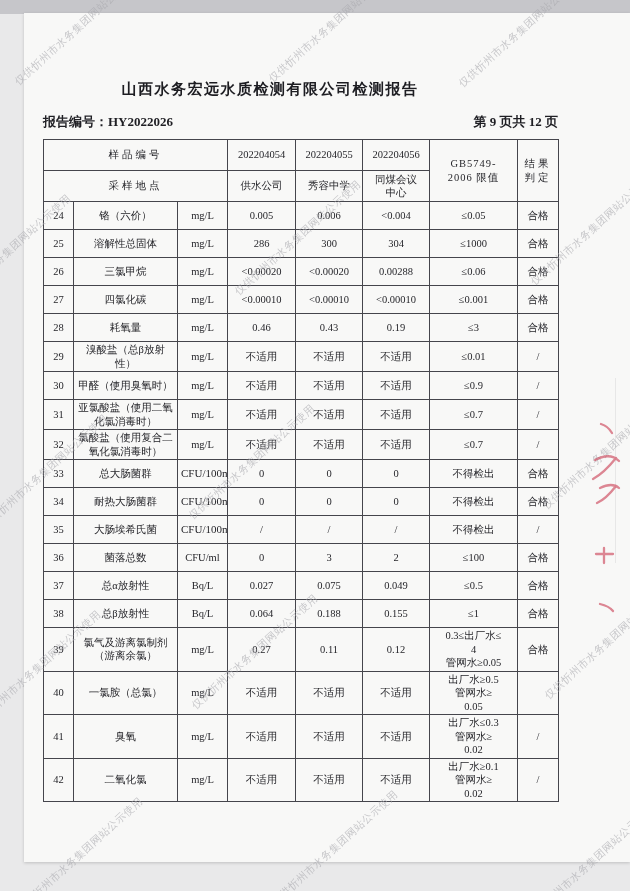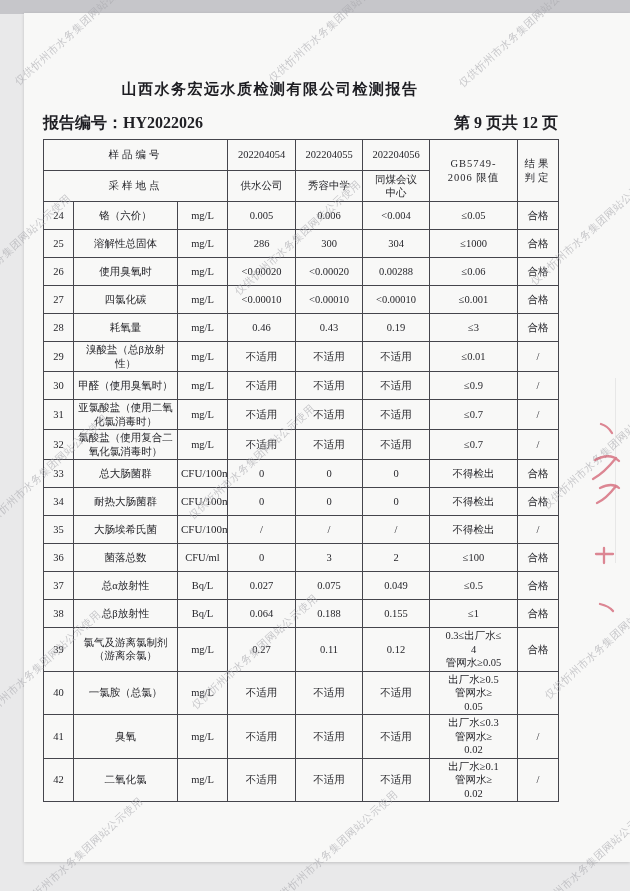--- a/index.html
+++ b/index.html
@@ -13,21 +13,21 @@
     position:absolute;left:24px;top:13px;width:606px;height:849px;
     background:#f8f8f7;box-shadow:0 1px 3px rgba(0,0,0,.18);
   }
   .title{
     position:absolute;top:67px;left:0;width:492px;text-align:center;
     font-size:15px;font-weight:700;letter-spacing:1.5px;color:#1d1d22;
   }
   .meta-row{
     position:absolute;top:100px;left:19px;width:515px;
     display:flex;justify-content:space-between;align-items:flex-end;
-    font-size:16px;font-weight:700;color:#1f1f24;
+    font-size:13px;font-weight:700;color:#1f1f24;
   }
   table.report{
     position:absolute;left:19px;top:126px;width:515px;
     border-collapse:collapse;table-layout:fixed;
   }
   table.report td{
     border:1px solid #45454c;text-align:center;vertical-align:middle;
     font-size:10.5px;padding:1px 3px;height:25px;color:#26262b;
     white-space:pre-line;line-height:13.5px;overflow:hidden;
   }
@@ -103,21 +103,21 @@
           <td class="c1">溶解性总固体</td>
           <td class="c2">mg/L</td>
           <td class="c3">286</td>
           <td class="c4">300</td>
           <td class="c5">304</td>
           <td class="c6">≤1000</td>
           <td class="c7">合格</td>
         </tr>
         <tr>
           <td class="c0">26</td>
-          <td class="c1">使用臭氧时</td>
+          <td class="c1">三氯甲烷</td>
           <td class="c2">mg/L</td>
           <td class="c3">&lt;0.00020</td>
           <td class="c4">&lt;0.00020</td>
           <td class="c5">0.00288</td>
           <td class="c6">≤0.06</td>
           <td class="c7">合格</td>
         </tr>
         <tr>
           <td class="c0">27</td>
           <td class="c1">四氯化碳</td>

